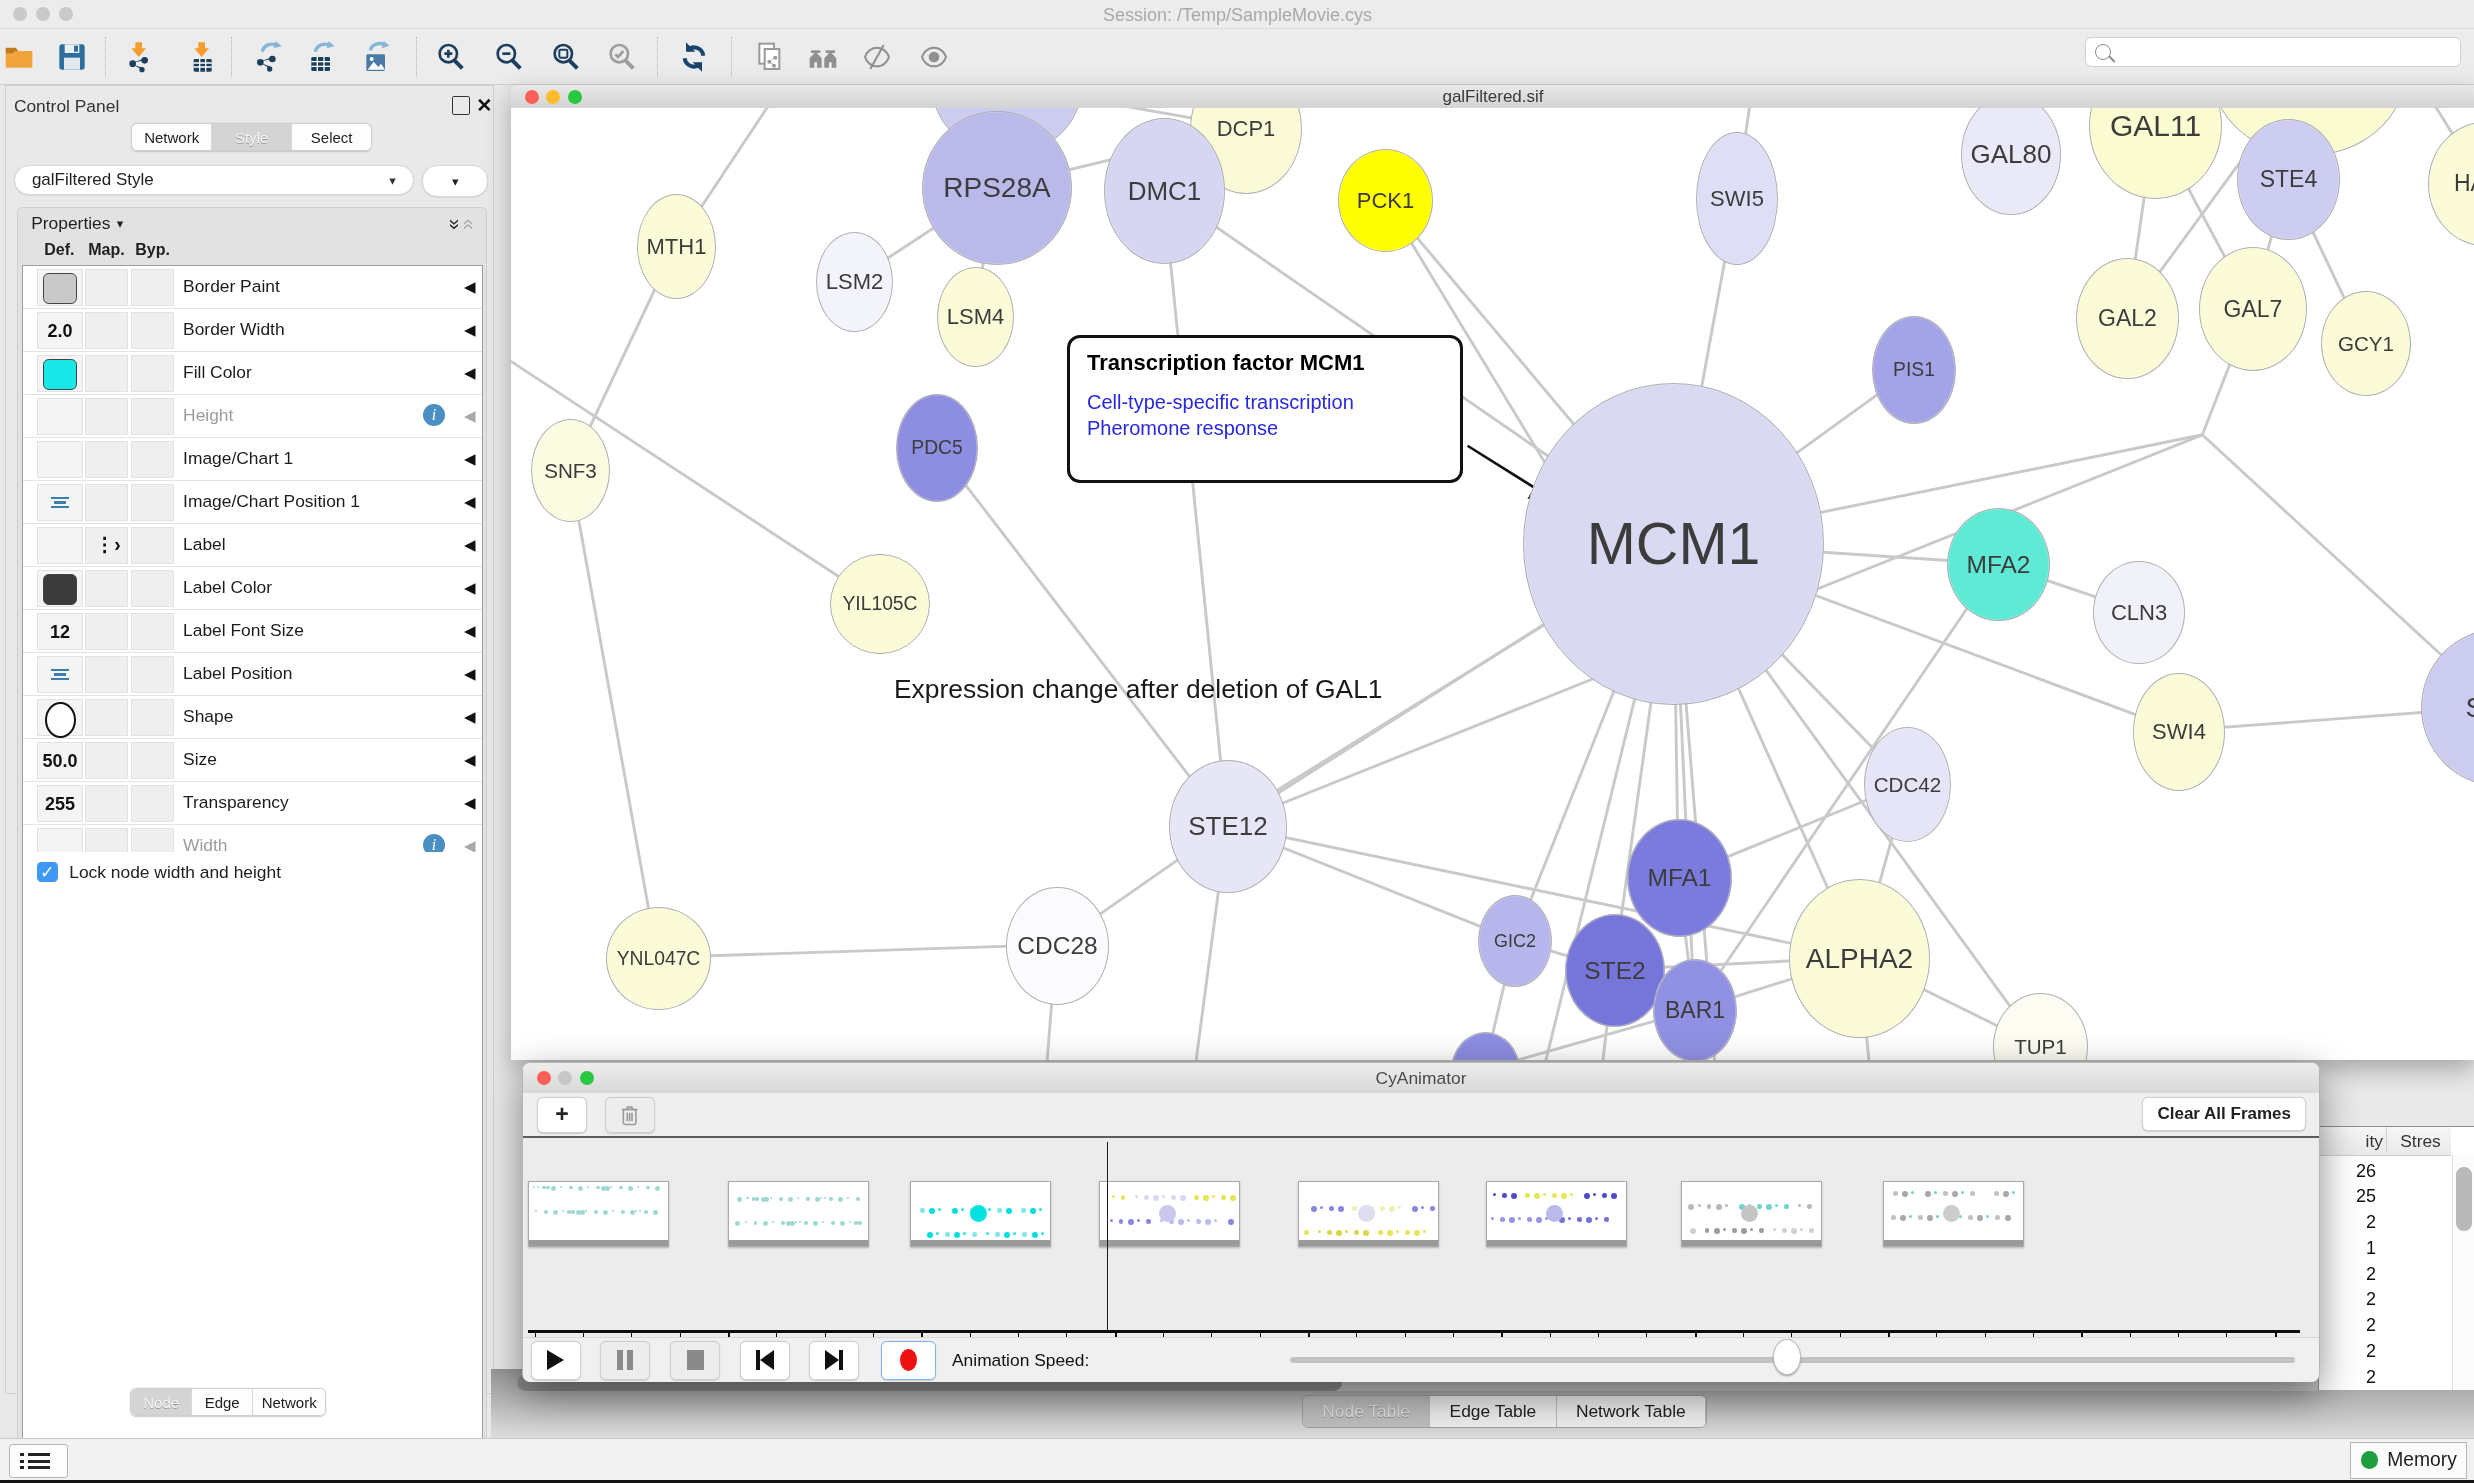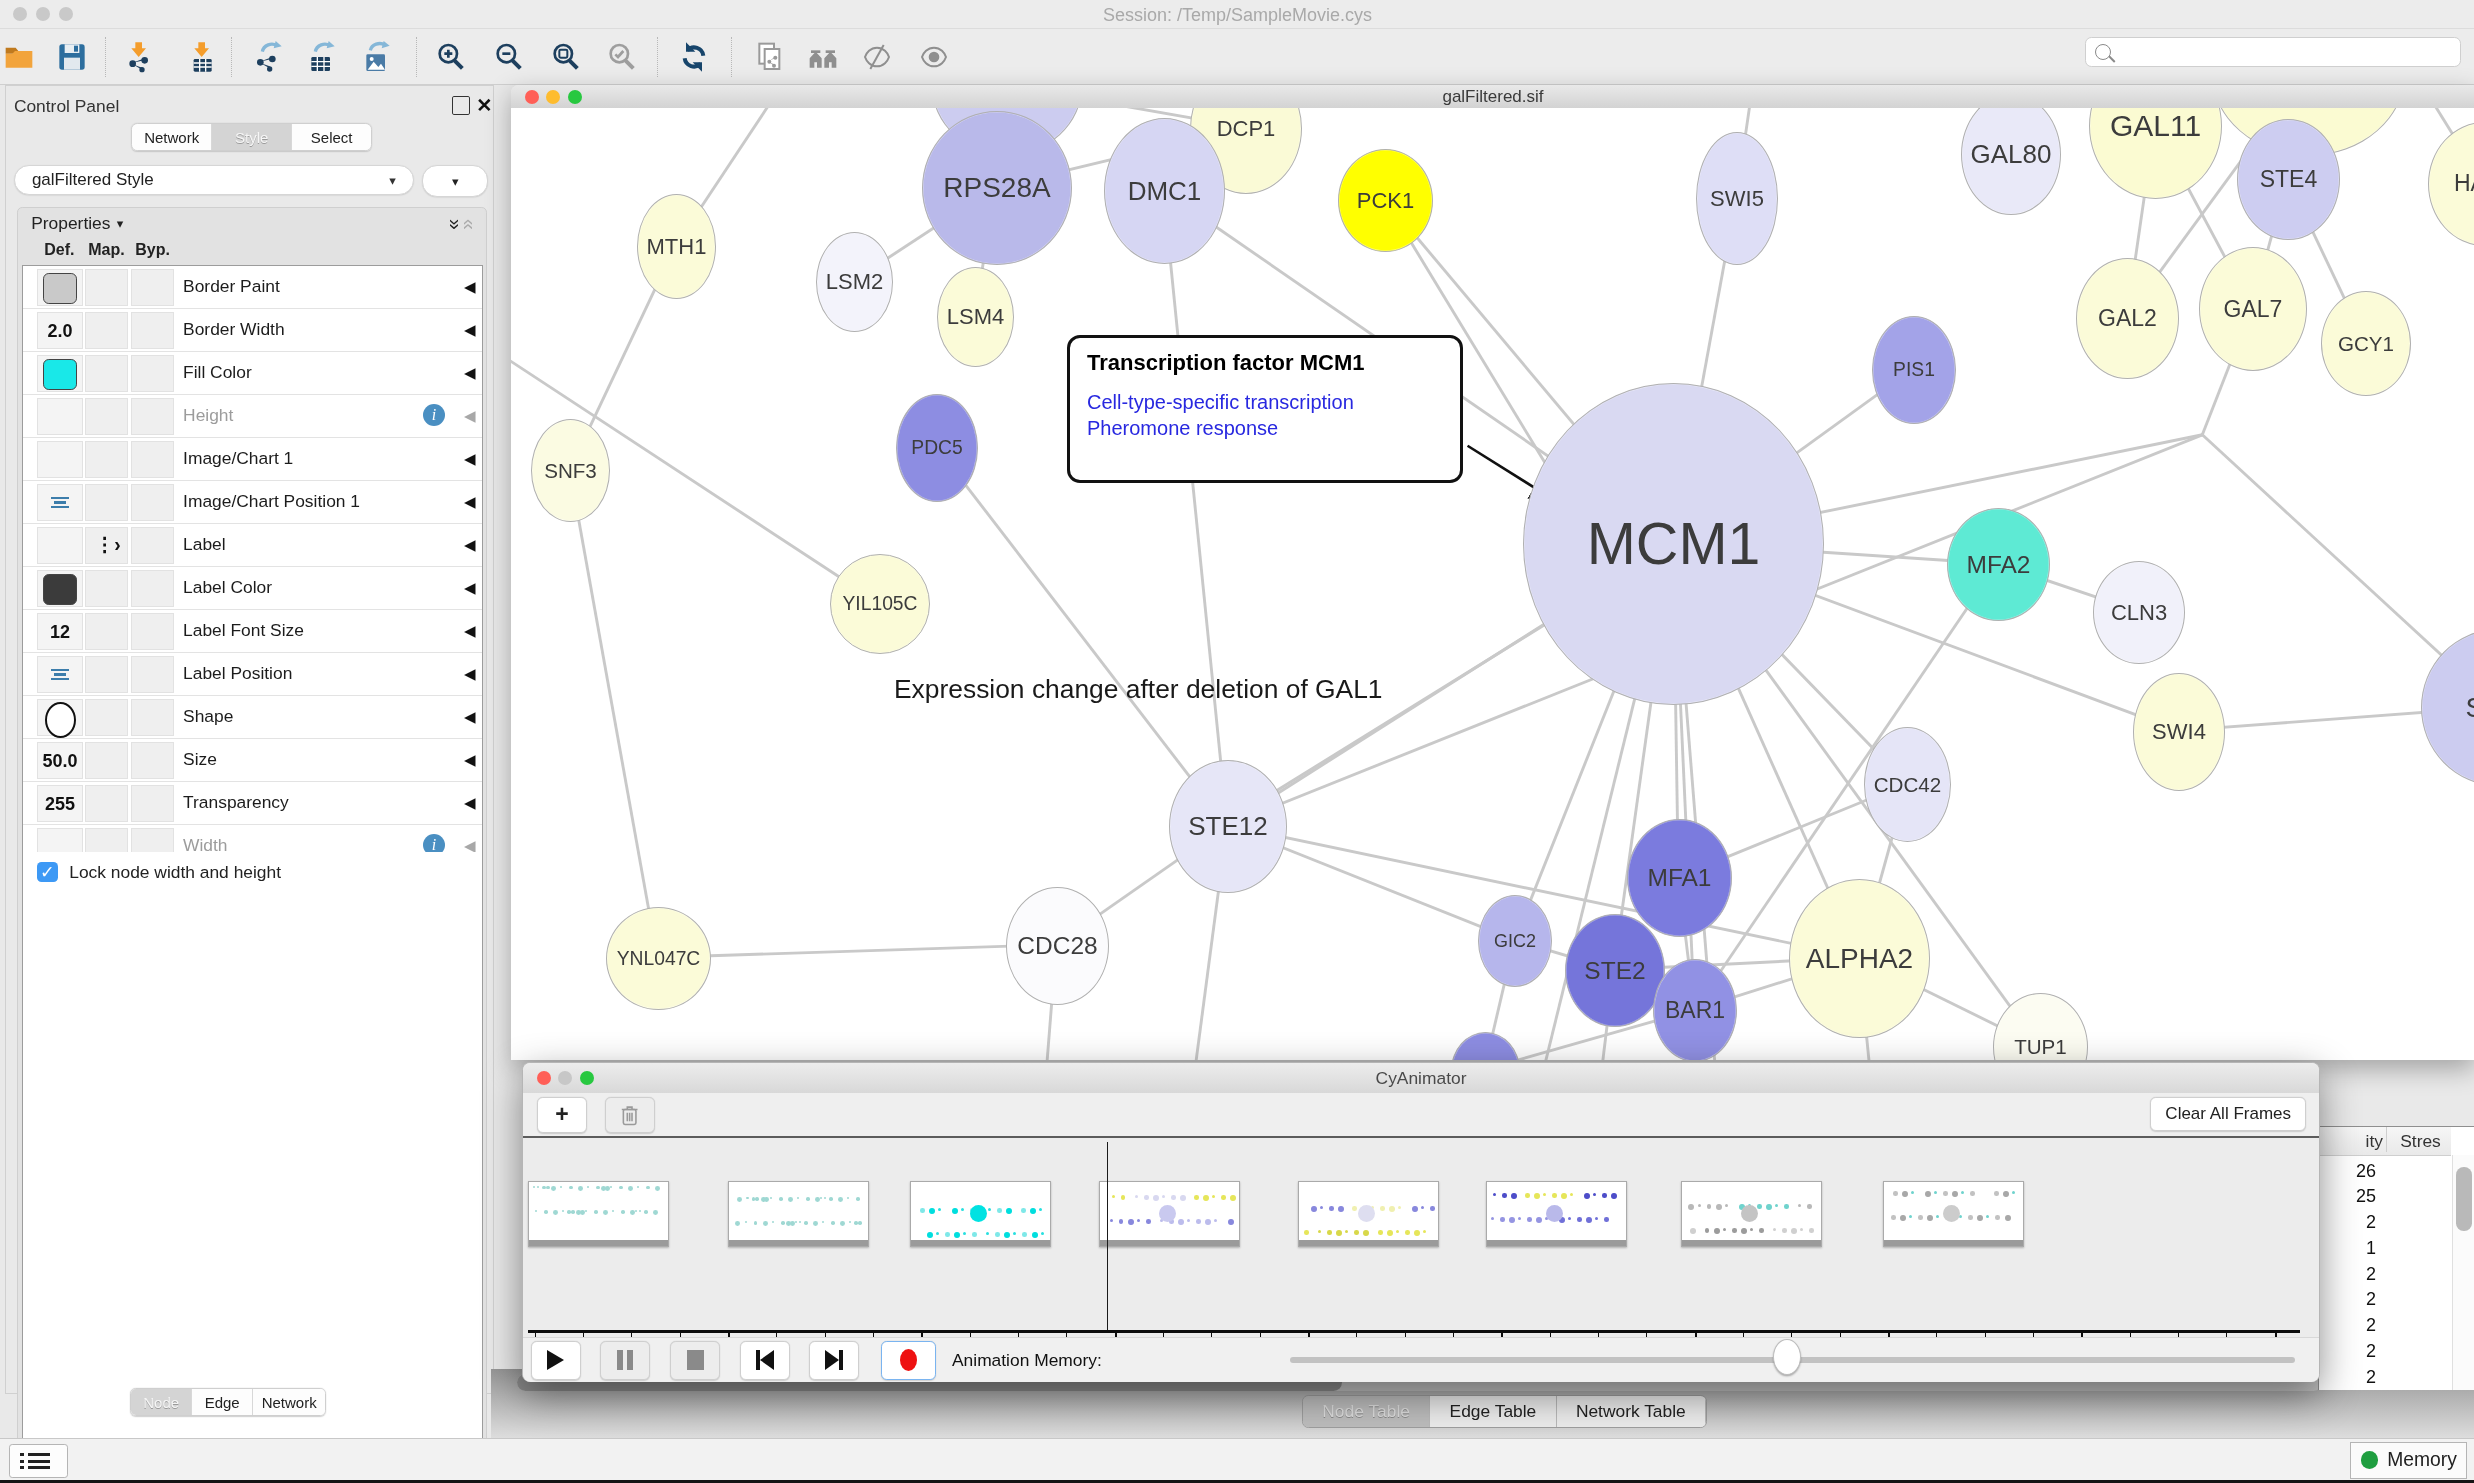--- a/index.html
+++ b/index.html
@@ -81,21 +81,21 @@
   .rt-row{position:absolute;width:57px;text-align:right;font-size:18px;color:#111;}
   .rt-vsb{position:absolute;right:0;top:28px;width:23px;height:235px;background:#fbfbfb;border-left:0.6px solid #e0e0e0;}
   .rt-vthumb{position:absolute;left:3.2px;top:11.6px;width:15.5px;height:64px;background:#b9b9b9;border-radius:7.7px;}
   
   .anim{position:absolute;left:522px;top:1062px;width:1796px;height:318px;background:#ececec;border-radius:7.7px;box-shadow:0 13px 39px rgba(0,0,0,.45);border:0.6px solid #b5b5b5;}
   .an-title{position:absolute;left:0;top:0;right:0;height:30px;background:linear-gradient(#ededed,#d8d8d8);border-radius:7.7px 7.7px 0 0;border-bottom:0.6px solid #bdbdbd;}
   .an-title .t{position:absolute;left:0;right:0;top:5.2px;text-align:center;font-size:17.4px;color:#4a4a4a;}
   .an-toolbar{position:absolute;left:0;top:30px;right:0;height:43px;background:#efefef;}
   .abtn{position:absolute;top:3.9px;width:48px;height:34px;background:#fff;border:0.6px solid #cfcfcf;border-radius:5.8px;display:flex;align-items:center;justify-content:center;box-shadow:0 0.6px 1.3px rgba(0,0,0,.15);}
   .abtn.gray{background:#ededed;}
-  .clearbtn{position:absolute;right:13px;top:3.9px;height:32px;padding:0 14px;background:#fff;border:0.6px solid #cfcfcf;border-radius:5.8px;display:flex;align-items:center;font-size:17px;box-shadow:0 0.6px 1.3px rgba(0,0,0,.15);}
+  .clearbtn{position:absolute;right:13px;top:3.9px;height:32px;padding:0 14px;background:#fff;border:0.6px solid #cfcfcf;border-radius:5.8px;display:flex;align-items:center;font-size:17px;box-shadow:0 0.6px 1.3px rgba(0,0,0,.15);font-weight:bold;}
   .an-sep{position:absolute;left:0;top:73px;right:0;height:1.9px;background:#5c5c5c;}
   .an-body{position:absolute;left:0;top:75px;right:0;height:199px;background:#ececec;overflow:hidden;}
   .thumb{position:absolute;top:43px;width:139px;height:64px;background:#fff;border:0.6px solid #aaa;box-shadow:0 1.3px 1.9px rgba(0,0,0,.25);overflow:hidden;}
   .thumb .bbar{position:absolute;left:-0.6px;right:-0.6px;bottom:0;height:6.4px;background:#9a9a9a;}
   .dot{position:absolute;border-radius:50%;}
   .playhead{position:absolute;width:1.3px;background:#1a1a1a;}
   .ruler-line{position:absolute;left:5.2px;top:192px;width:1772px;height:3.2px;background:#0c0c0c;}
   .tickM{position:absolute;top:195px;width:1.9px;height:18px;background:#0c0c0c;}
   .tickm{position:absolute;top:195px;width:1.3px;height:9px;background:#0c0c0c;}
   .an-controls{position:absolute;left:0;top:274px;right:0;height:44px;background:#f0f0f0;border-top:0.6px solid #d8d8d8;border-radius:0 0 7.7px 7.7px;}
@@ -1017,21 +1017,21 @@
         <span class="skipbar"></span>
         <span class="tri" style="transform:rotate(180deg);border-left-width:14px"></span>
       </div>
     <div class="cbtn" style="left:286px">
         <span class="tri" style="border-left-width:14px"></span>
         <span class="skipbar"></span>
       </div>
     <div class="cbtn" style="left:358px;border:1.9px solid #7ab4f0;width:53px">
         <span class="recdot"></span>
       </div>
-    <div class="speedlab">Animation Memory:</div>
+    <div class="speedlab">Animation Speed:</div>
     <div class="slider-track"></div>
     <div class="slider-knob"></div>
   </div>
 </div>
 
 <div class="statusbar">
   <div class="listbtn">
       <span class="listico">
         <i></i>
         <i></i>

